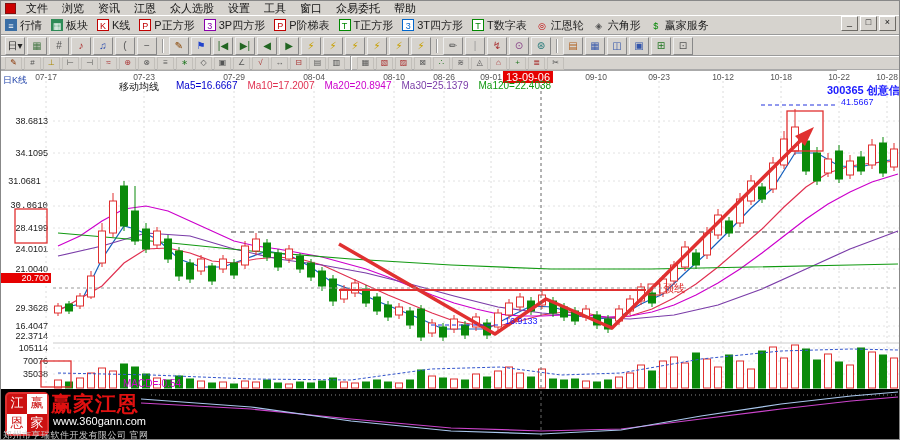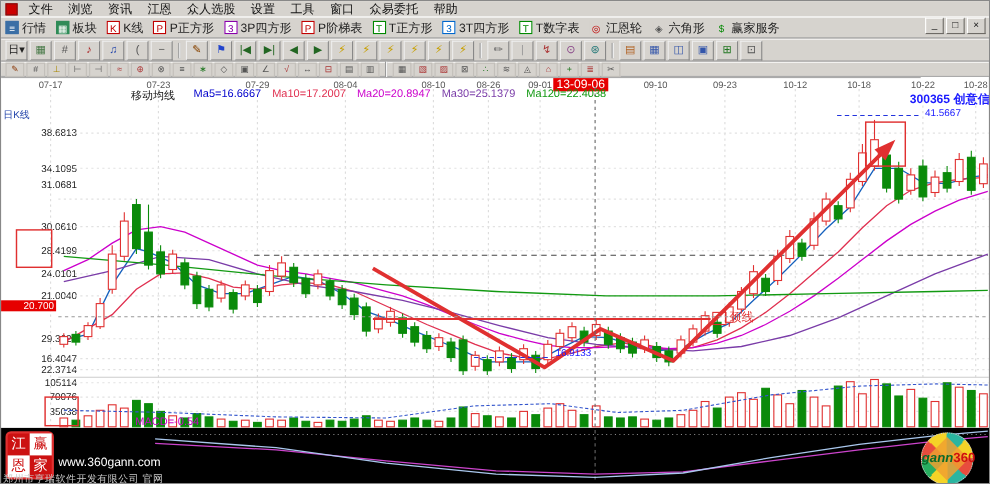--- a/index.html
+++ b/index.html
@@ -24,21 +24,21 @@
   .btn2{width:18px;height:16px;margin:0 1px;background:#d6d3ce;border:1px solid;border-color:#eee #888 #888 #eee;
         font-size:10px;line-height:15px;text-align:center;}
   .btn3{width:15px;height:11px;margin:0 1px;background:#d6d3ce;border:1px solid #c2bfba;
         font-size:8px;line-height:10px;text-align:center;}
   .vsep{width:1px;height:14px;background:#999;margin:0 4px;border-right:1px solid #fff;}
   
   #dateaxis{left:0;top:69px;width:836px;height:11px;background:#fff;border-top:1px solid #aaa;}
   .dlab{position:absolute;top:1px;transform:translateX(-50%);font-size:8.5px;color:#555;white-space:nowrap;}
   #cursordate{position:absolute;top:0;transform:translateX(-50%);background:#e60000;color:#fff;
               font-size:11px;padding:0 3px;white-space:nowrap;}
-  .ylab{position:absolute;left:0;width:47px;text-align:right;font-size:9px;color:#222;white-space:nowrap;margin-left:22px;}
+  .ylab{position:absolute;left:0;width:47px;text-align:right;font-size:9px;color:#222;white-space:nowrap;}
   #curprice{position:absolute;left:0;top:282px;width:50px;background:#e60000;color:#fff;
             font-size:9px;text-align:right;padding-right:2px;box-sizing:border-box;z-index:7;}
   
   .txt{position:absolute;white-space:nowrap;z-index:8;}
   #svg{position:absolute;left:0;top:0;z-index:5;pointer-events:none;}
   #macdstrip{left:0;top:388px;width:900px;height:52px;background:#000;z-index:2;}
   
   #seal{left:4px;top:391px;width:40px;height:40px;background:#cc1111;border:2px solid #e03030;border-radius:5px;
         display:grid;grid-template-columns:1fr 1fr;z-index:9;}
   #seal span{font-size:13px;line-height:18px;text-align:center;color:#fff;}
@@ -500,49 +500,46 @@
         <line x1="52" y1="287" x2="898" y2="287" stroke="#999" stroke-dasharray="3,3"></line>
       </g>
       <g>
         <line x1="150" y1="394" x2="896" y2="394" stroke="#888" stroke-dasharray="1,3"></line>
         <polyline points="140,402 250,408 350,418 450,427 540,430 620,428 700,418 780,408 850,400 897,396" fill="none" stroke="#cc44cc" stroke-width="1.2"></polyline>
         <polyline points="140,398 250,406 350,420 450,430 540,433 620,429 700,415 780,403 850,395 897,391" fill="none" stroke="#aac8ee" stroke-width="1.2"></polyline>
       </g>
     </svg>
 
   <div id="labels">
-    <div class="txt" style="left:2px;top:73px;font-size:9px;color:#2244aa;margin-top:24px;">日K线</div>
+    <div class="txt" style="left:2px;top:73px;font-size:9px;color:#2244aa;">日K线</div>
     <div class="txt" style="left:118px;top:79px;font-size:10px;color:#111;">移动均线</div>
     <div class="txt" id="malabels" style="left:175px;top:79px;font-size:10px;"><span style="color: rgb(0, 0, 204); margin-right: 10px;">Ma5=16.6667</span><span style="color: rgb(224, 48, 80); margin-right: 10px;">Ma10=17.2007</span><span style="color: rgb(204, 0, 204); margin-right: 10px;">Ma20=20.8947</span><span style="color: rgb(122, 60, 168); margin-right: 10px;">Ma30=25.1379</span><span style="color: rgb(17, 153, 17); margin-right: 10px;">Ma120=22.4038</span></div>
     <div class="txt" style="left:826px;top:82px;font-size:11px;font-weight:bold;color:#1a1aff;">300365 创意信息</div>
     <div class="txt" style="left:840px;top:96px;font-size:9px;color:#1a1aff;">41.5667</div>
     <div class="txt" style="left:504px;top:315px;font-size:9px;color:#1a1aff;">16.9133</div>
     <div class="txt" style="left:662px;top:280px;font-size:11px;color:#e03030;">颈线</div>
     <div class="txt" style="left:122px;top:377px;font-size:10px;color:#cc00cc;">MACD=-0.54</div>
     <div id="curprice" style="top: 272px;">20.700</div>
   <span class="ylab" style="top: 115px;">38.6813</span>
       <span class="ylab" style="top: 147px;">34.1095</span>
-      <span class="ylab" style="top: 162px;">31.0681</span>
-      <span class="ylab" style="top: 200px;">30.0610</span>
+      <span class="ylab" style="top: 175px; text-align: center;">31.0681</span>
+      <span class="ylab" style="top: 200px; font-family: Liberation Mono, monospace;">30.0610</span>
       <span class="ylab" style="top: 222px;">28.4199</span>
       <span class="ylab" style="top: 243px;">24.0101</span>
       <span class="ylab" style="top: 263px;">21.0040</span>
       <span class="ylab" style="top: 302px;">29.3628</span>
       <span class="ylab" style="top: 320px;">16.4047</span>
       <span class="ylab" style="top: 330px;">22.3714</span>
       <span class="ylab" style="top: 342px;">105114</span>
       <span class="ylab" style="top: 355px;">70076</span>
       <span class="ylab" style="top: 368px;">35038</span>
     </div>
 
   <div id="seal" class="abs">
       <span>江</span>
       <span>赢</span>
       <span>恩</span>
       <span>家</span>
     </div>
+  <div id="brand" class="abs txt">赢家江恩</div>
   <div id="url" class="abs txt">www.360gann.com</div>
   <div id="company" class="abs txt">郑州市亨瑞软件开发有限公司 官网</div>
-  <div id="g360" class="abs">
-    <div class="dia"></div>
-    <div class="lg"><span class="g1">gann</span><span class="g2">360</span></div>
-  </div>
 </div>
 
 </body></html>

